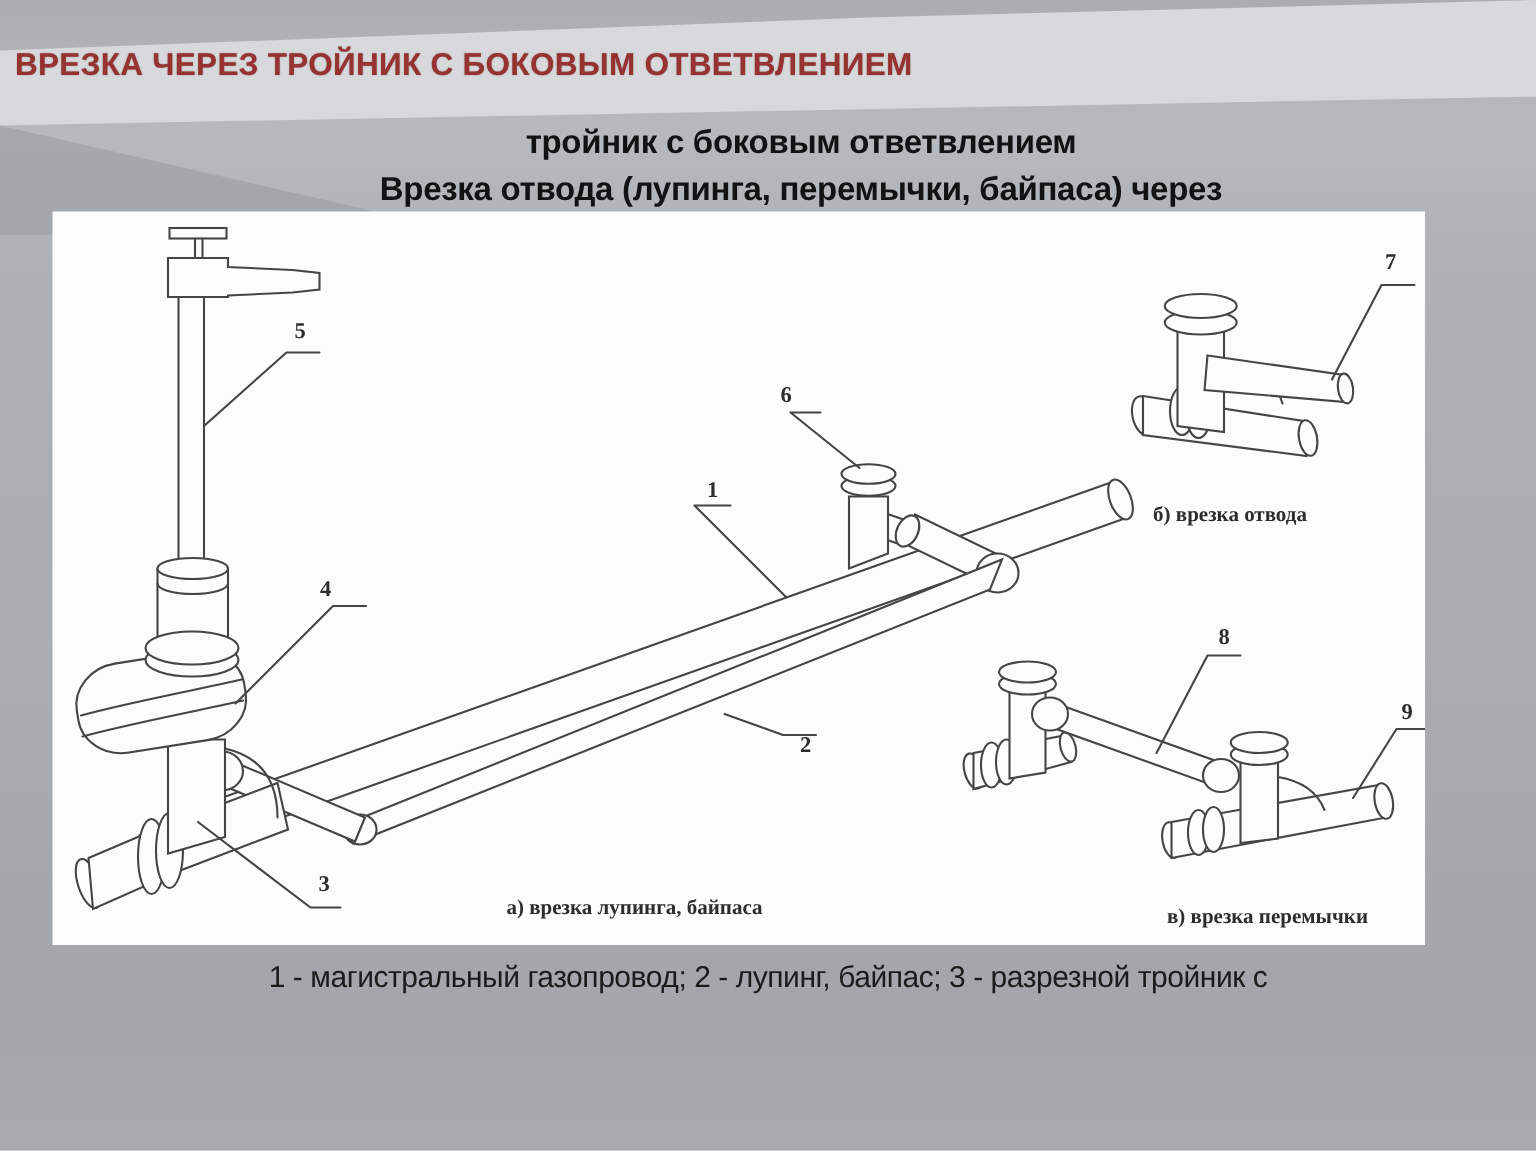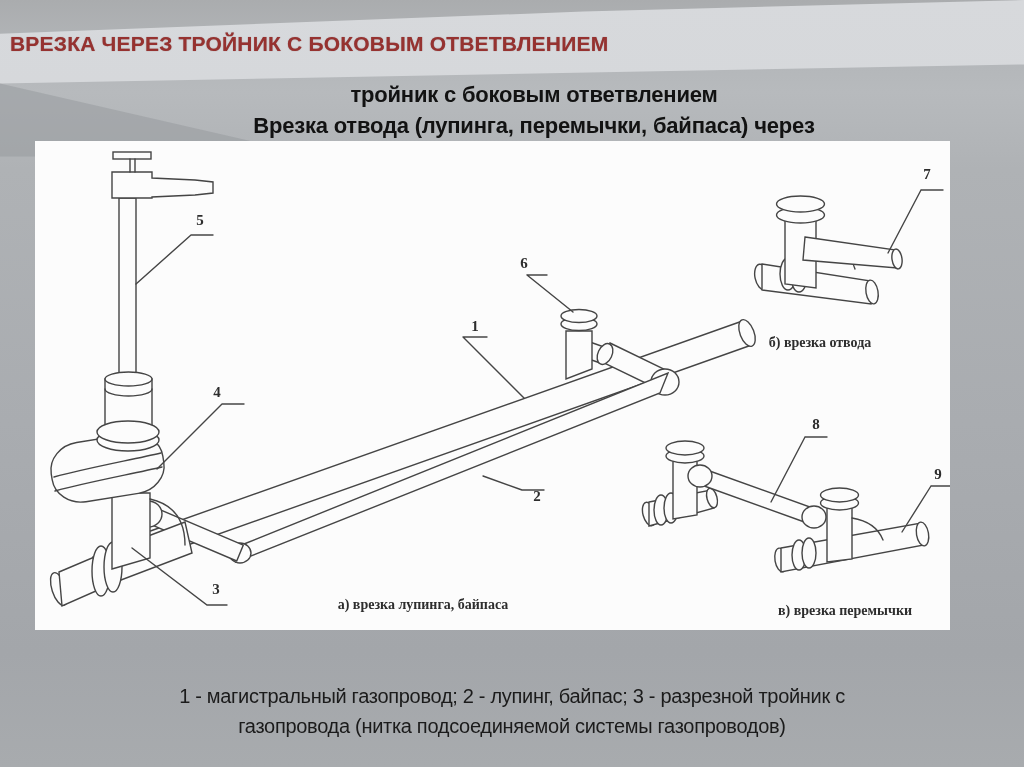--- a/index.html
+++ b/index.html
@@ -33,21 +33,21 @@
     text-align:center;font-size:22px;font-weight:bold;color:#121212;
     line-height:31px;letter-spacing:-.2px;
   }
   .panel{
     position:absolute;left:35px;top:141px;width:915px;height:489px;
     background:#fcfcfc;
   }
   .legend{
     position:absolute;left:62px;top:638px;width:900px;
     text-align:center;color:#1b1b1b;
-    font-size:20px;line-height:29.5px;letter-spacing:-.3px;margin-top:44px;
+    font-size:20px;line-height:29.5px;letter-spacing:-.3px;
   }
   
   svg{display:block;}
   .ln{fill:none;stroke:#454545;stroke-width:1.4;stroke-linecap:round;}
   .fw{fill:#fcfcfc;stroke:#454545;stroke-width:1.4;}
   .wh{fill:#fcfcfc;stroke:none;}
   .co{font:600 15px "Liberation Serif",serif;fill:#2d2d2d;text-anchor:middle;}
   .figcap{font:600 14px "Liberation Serif",serif;fill:#2d2d2d;text-anchor:middle;}
 </style>
 </head>
@@ -194,14 +194,13 @@
     </g>
     <text class="co" x="781" y="288">8</text>
     <text class="co" x="903" y="338">9</text>
     <text class="figcap" x="810" y="474">в) врезка перемычки</text>
   </g>
 </svg>
 </div>
 
 <div class="legend">
   <div>1 - магистральный газопровод; 2 - лупинг, байпас; 3 - разрезной тройник с</div>
-  <div>газопровода (нитка подсоединяемой системы газопроводов)</div>
 </div>
 
 </body></html>

